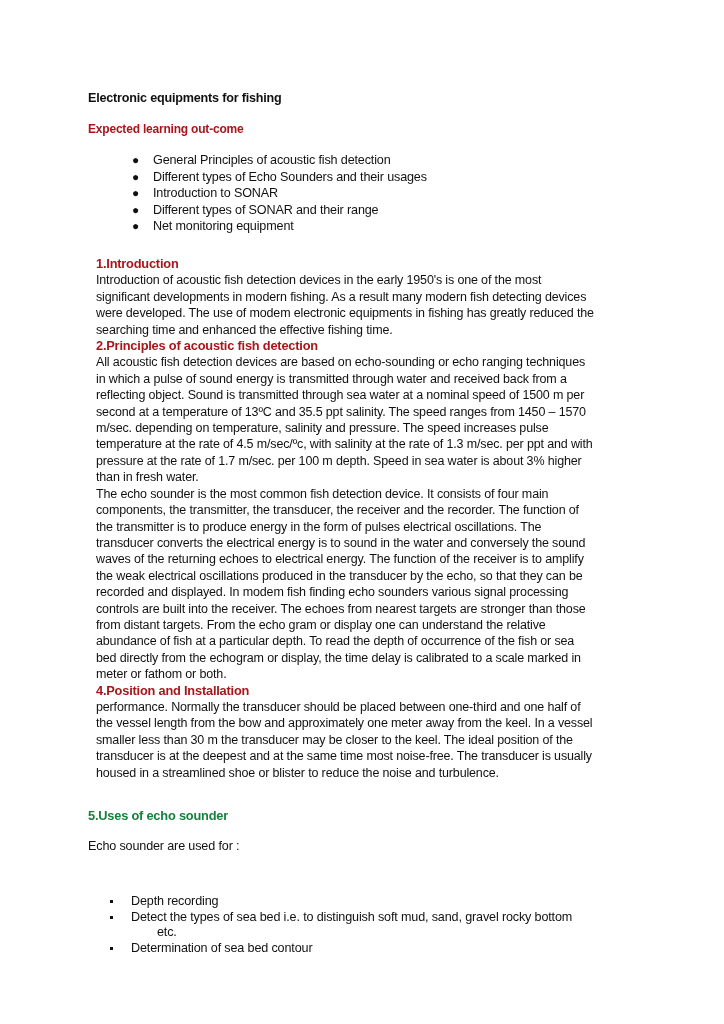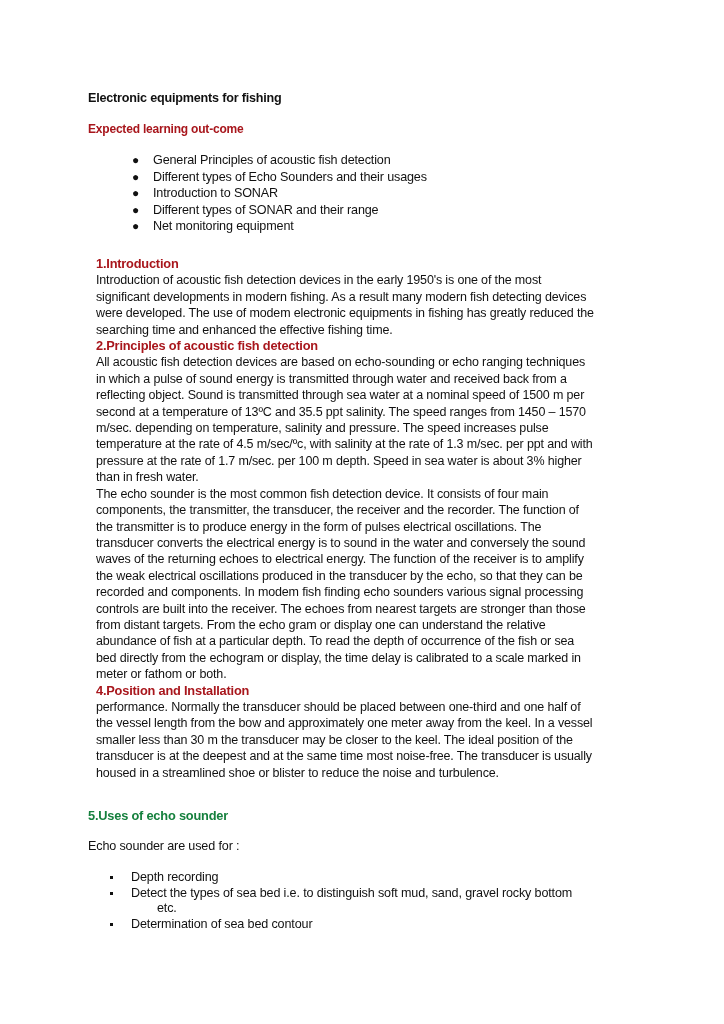--- a/index.html
+++ b/index.html
@@ -12,21 +12,21 @@
     .subtitle { position: absolute; top: 122px; left: 0; font-size: 12px; font-weight: bold; color: #a8161c; letter-spacing: -0.2px; white-space: nowrap; }
     ul.disc { position: absolute; top: 152px; left: 0; margin: 0; padding: 0; list-style: none; }
     ul.disc li { position: relative; padding-left: 65px; font-size: 12.6px; line-height: 16.6px; white-space: nowrap; letter-spacing: -0.15px; }
     ul.disc li .b { position: absolute; left: 44px; top: 0; font-size: 12px; }
     .body-block { position: absolute; top: 256px; left: 0; width: 570px; font-size: 12.5px; line-height: 16.4px; letter-spacing: -0.15px; margin-left: 8px; }
     .body-block h2 { margin: 0; font-size: 12.8px; font-weight: bold; color: #a8161c; line-height: 16.4px; letter-spacing: -0.2px; }
     .body-block p { margin: 0; }
     .line { display: block; white-space: nowrap; }
     .sec5 { position: absolute; top: 808px; left: 0; font-size: 12.8px; font-weight: bold; color: #15803d; letter-spacing: -0.2px; white-space: nowrap; }
     .uses-intro { position: absolute; top: 839px; left: 0; font-size: 12.6px; white-space: nowrap; letter-spacing: -0.15px; }
-    ul.sq { position: absolute; top: 870px; left: 0; margin: 0; padding: 0; list-style: none; }
+    ul.sq { position: absolute; top: 894px; left: 0; margin: 0; padding: 0; list-style: none; }
     ul.sq li { position: relative; padding-left: 43px; font-size: 12.6px; line-height: 15.5px; letter-spacing: -0.15px; }
     ul.sq li .b { position: absolute; left: 22px; top: 6px; width: 3px; height: 3px; background: #111; }
     ul.sq li .line { white-space: nowrap; }
   </style>
 </head>
 <body>
 
 <div class="page">
   <div class="title">Electronic equipments for fishing</div>
   <div class="subtitle">Expected learning out-come</div>
@@ -63,21 +63,21 @@
         </p>
       </div>
       <div>
         <p>
           <span class="line">The echo sounder is the most common fish detection device. It consists of four main</span>
           <span class="line">components, the transmitter, the transducer, the receiver and the recorder. The function of</span>
           <span class="line">the transmitter is to produce energy in the form of pulses electrical oscillations. The</span>
           <span class="line">transducer converts the electrical energy is to sound in the water and conversely the sound</span>
           <span class="line">waves of the returning echoes to electrical energy. The function of the receiver is to amplify</span>
           <span class="line">the weak electrical oscillations produced in the transducer by the echo, so that they can be</span>
-          <span class="line">recorded and components. In modem fish finding echo sounders various signal processing</span>
+          <span class="line">recorded and displayed. In modem fish finding echo sounders various signal processing</span>
           <span class="line">controls are built into the receiver. The echoes from nearest targets are stronger than those</span>
           <span class="line">from distant targets. From the echo gram or display one can understand the relative</span>
           <span class="line">abundance of fish at a particular depth. To read the depth of occurrence of the fish or sea</span>
           <span class="line">bed directly from the echogram or display, the time delay is calibrated to a scale marked in</span>
           <span class="line">meter or fathom or both.</span>
         </p>
       </div>
       <div>
         <h2>4.Position and Installation</h2>
         <p>

